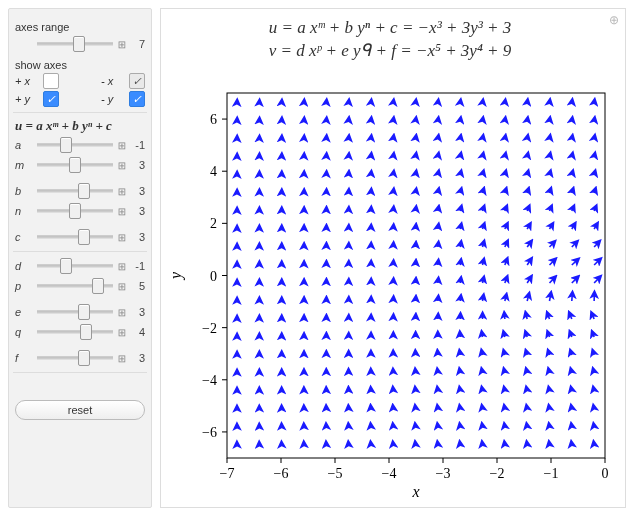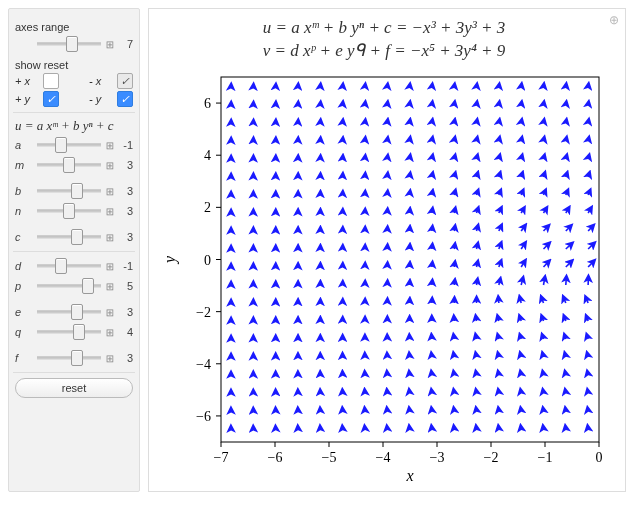--- a/index.html
+++ b/index.html
@@ -11,21 +11,21 @@
     padding: 8px;
     width: 634px;
     box-sizing: border-box;
   }
   .outer {
     display: flex;
     gap: 8px;
     align-items: stretch;
   }
   .panel {
-    width: 132px;
+    width: 144px;
     background: #f2f2f2;
     border: 1px solid #ddd;
     border-radius: 2px;
     padding: 6px 6px;
     box-sizing: border-box;
   }
   .row {
     display: flex;
     align-items: center;
     gap: 4px;
@@ -75,20 +75,21 @@
   .sect-title {
     font-weight: normal;
     margin: 6px 0 2px 0;
     color:#333;
   }
   .eq-title {
     font-style: italic;
     font-family: 'Times New Roman', serif;
     font-size: 13px;
     margin: 4px 0 2px 0;
+    font-weight: bold;
   }
   hr.div {
     border:none;
     border-top:1px solid #ddd;
     margin:5px -2px 5px -2px;
   }
   .cb {
     width:14px; height:14px;
     border:1px solid #aaa;
     border-radius:2px;
@@ -106,21 +107,21 @@
   .axes-row {
     display:flex;
     align-items:center;
     gap:6px;
     margin:2px 0;
     font-style: italic;
   }
   .axes-row span.lab { width:22px; }
   .reset-btn {
     width: 100%;
-    margin-top:0;
+    margin-top:22px;
     padding: 3px 0;
     background: linear-gradient(#fff,#eee);
     border:1px solid #bbb;
     border-radius:10px;
     font-size:11px;
     color:#333;
     cursor:pointer;
   }
   .plot-wrap {
     flex: 1;
@@ -129,21 +130,21 @@
     padding: 8px 10px 4px 4px;
     box-sizing:border-box;
     position:relative;
   }
   .plot-title {
     text-align:center;
     font-family:'Times New Roman', serif;
     font-style: italic;
     font-size:17px;
     line-height:1.35;
-    margin-bottom:4px;
+    margin-bottom:20px;
   }
   .corner-plus {
     position:absolute;
     top:4px; right:6px;
     color:#bbb;
     font-size:12px;
     cursor:pointer;
   }
   svg { display:block; margin:0 auto; }
   .axis-label { font: italic 16px 'Times New Roman', serif; fill:#000; }
@@ -158,21 +159,21 @@
     <div class="row">
       <span class="lbl"></span>
       <div class="slider">
         <div class="track"></div>
           <div class="thumb" id="th-range" style="left: 55%;"></div>
       </div>
       <span class="plus">⊞</span>
       <span class="val">7</span>
     </div>
 
-    <div class="sect-title">show reset</div>
+    <div class="sect-title">show axes</div>
     <div class="axes-row">
       <span class="lab">+ x</span>
       <span class="cb" id="cb-px"></span>
       <span style="flex:1"></span>
       <span class="lab">- x</span>
       <span class="cb grey checked" id="cb-mx"></span>
     </div>
     <div class="axes-row">
       <span class="lab">+ y</span>
       <span class="cb checked" id="cb-py"></span>

